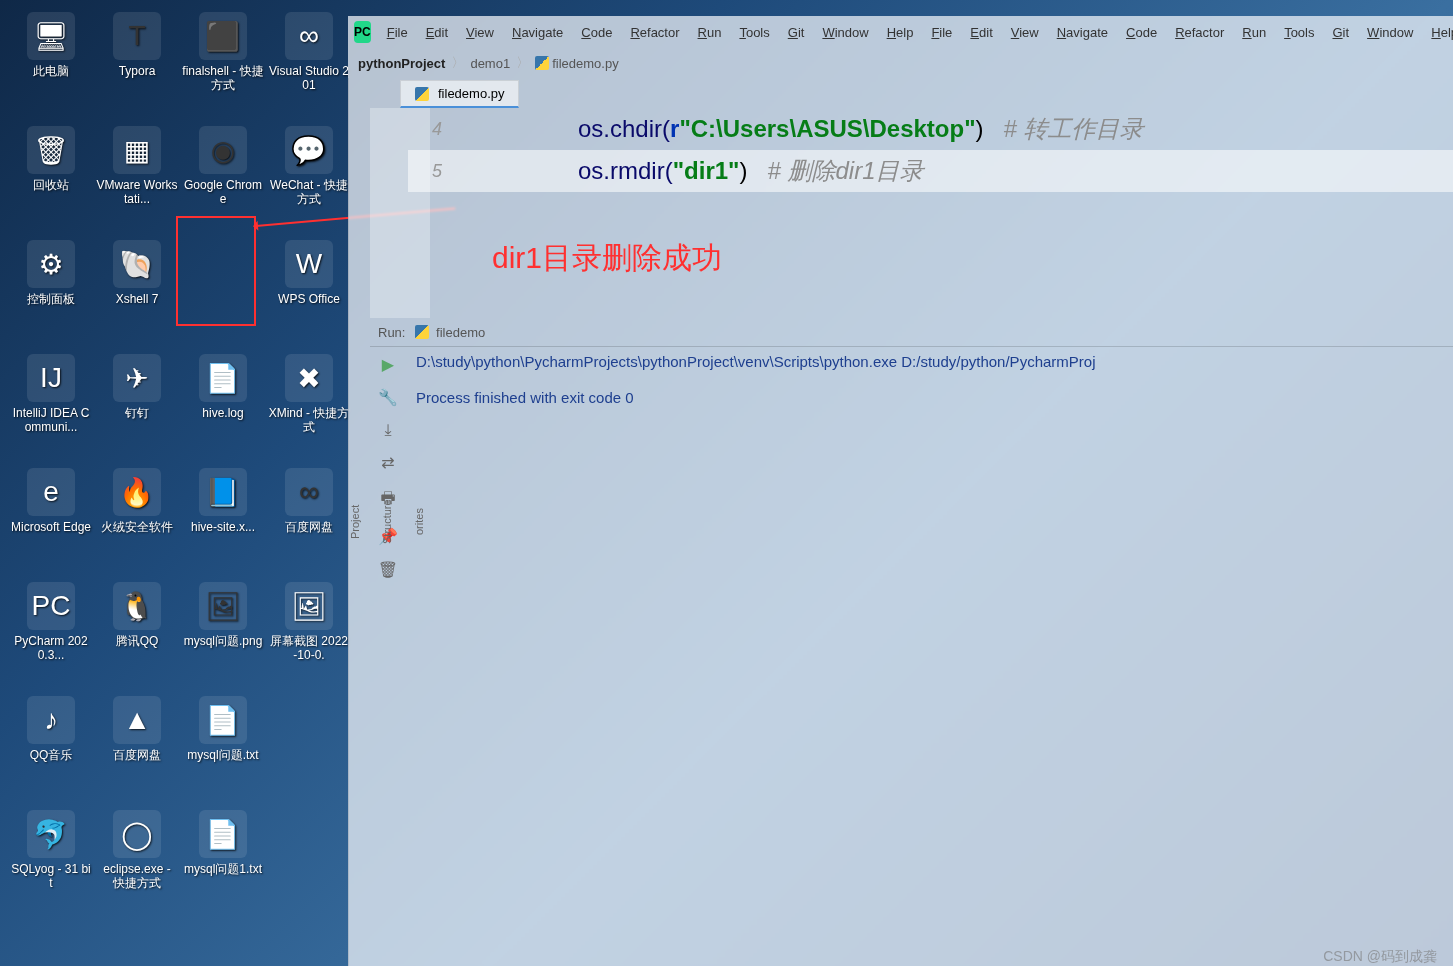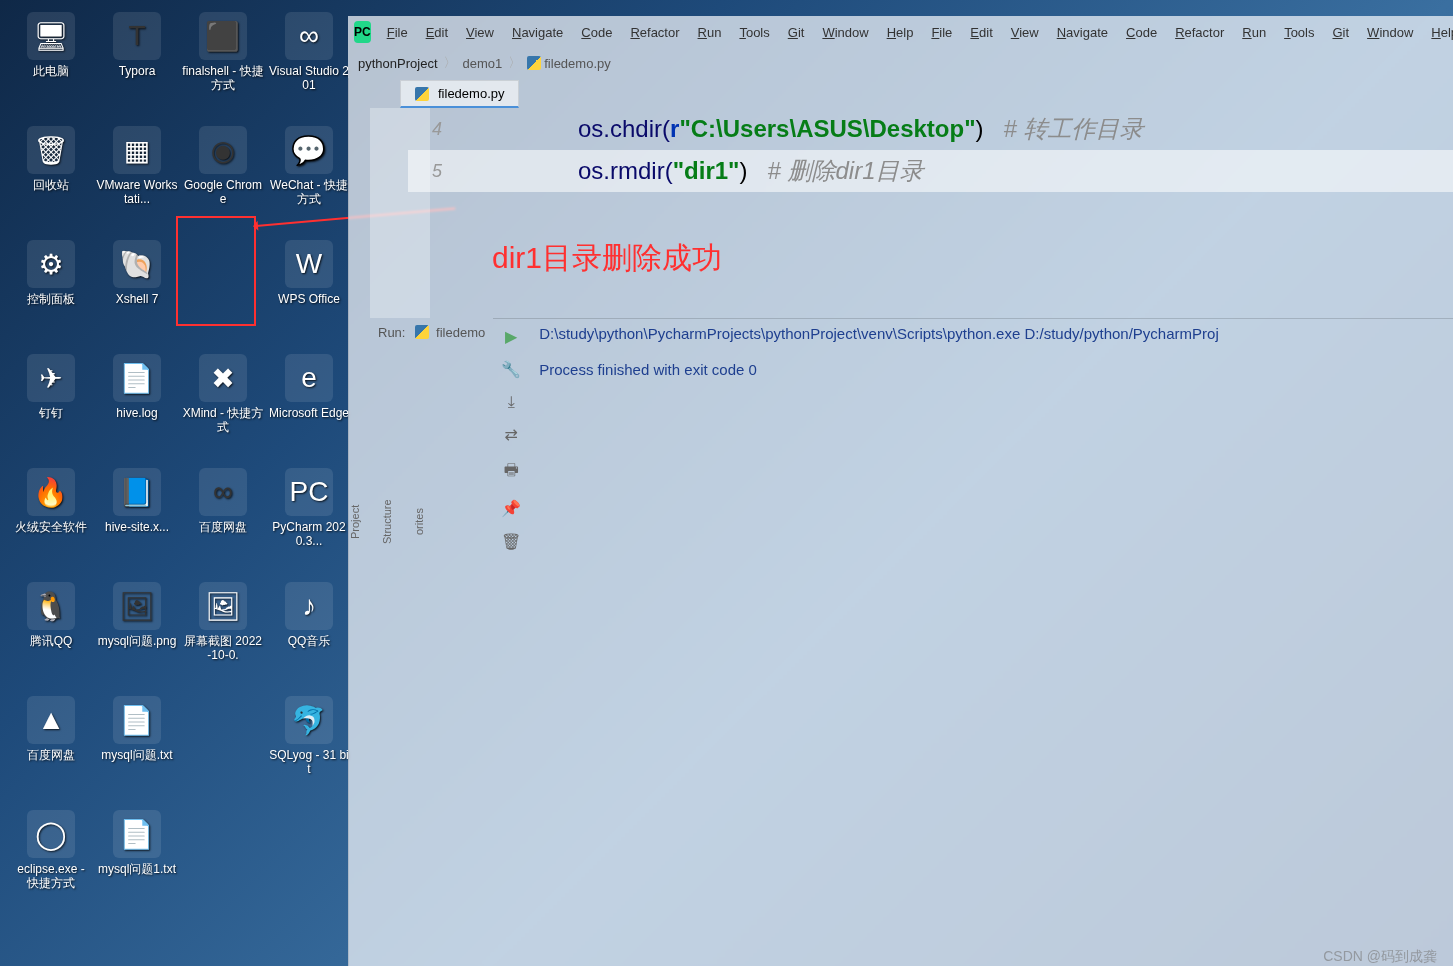--- a/index.html
+++ b/index.html
@@ -52,21 +52,21 @@
 }
 .pc-logo { width: 22px; height: 22px; background: #21d789; border-radius: 4px; margin-right: 6px; display:flex;align-items:center;justify-content:center;font-size:12px;font-weight:bold;color:#000;}
 .pc-menubar .mitem { padding: 4px 8px; cursor: pointer; }
 .pc-menubar .mitem u { text-decoration: underline; }
 
 .pc-crumbs {
   height: 30px; display: flex; align-items: center; gap: 6px;
   padding: 0 10px; font-size: 13px; color: #555;
 }
 .pc-crumbs .sep { color: #aaa; }
-.pc-crumbs .strong { font-weight: normal; color: #222; }
+.pc-crumbs .strong { font-weight: bold; color: #222; }
 .py-ico { width:14px;height:14px;background:linear-gradient(135deg,#3776ab 50%,#ffd43b 50%);border-radius:2px;display:inline-block;margin-right:3px;vertical-align:-2px;}
 
 .pc-body { flex: 1; display: flex; }
 .pc-side {
   width: 22px; writing-mode: vertical-rl; transform: rotate(180deg);
   font-size: 11px; color: #666; text-align: center;
   display: flex; flex-direction: column; justify-content: flex-start; gap: 20px;
   padding: 10px 0; border-right: 1px solid rgba(0,0,0,.1);
 }
 .pc-side span { cursor: pointer; padding: 6px 0; }
@@ -114,21 +114,21 @@
 .run-tools {
   width: 36px; display: flex; flex-direction: column; align-items: center;
   gap: 14px; padding-top: 8px; color: #666; font-size: 16px;
 }
 .run-tools span { cursor: pointer; }
 .run-tools .play { color: #59a869; }
 .run-out {
   flex: 1; font-family: Consolas, monospace; font-size: 15px;
   padding: 6px 10px; color: #1e3f8f; white-space: pre;
 }
-.run-wrap { flex:1; display:flex; flex-direction:row; }
+.run-wrap { flex:1; display:flex; flex-direction:column; }
 
 .watermark {
   position: absolute; right: 16px; bottom: 0;
   color: rgba(120,120,120,.6); font-size: 14px;
 }
 
 
 .bg-white{background:#fff;color:#333}
 .bg-blue{background:#0078d7}
 .bg-green{background:#07c160}
@@ -184,20 +184,24 @@
         <div class="img bg-orange">🐚</div>
         <div class="lbl">Xshell 7</div>
       </div>
       <div class="dicon" style="visibility: hidden;">
         <div class="img "></div>
         <div class="lbl"></div>
       </div>
       <div class="dicon">
         <div class="img bg-red">W</div>
         <div class="lbl">WPS Office</div>
+      </div>
+      <div class="dicon">
+        <div class="img bg-dark">IJ</div>
+        <div class="lbl">IntelliJ IDEA Communi...</div>
       </div>
       <div class="dicon">
         <div class="img bg-blue">✈</div>
         <div class="lbl">钉钉</div>
       </div>
       <div class="dicon">
         <div class="img bg-white">📄</div>
         <div class="lbl">hive.log</div>
       </div>
       <div class="dicon">

